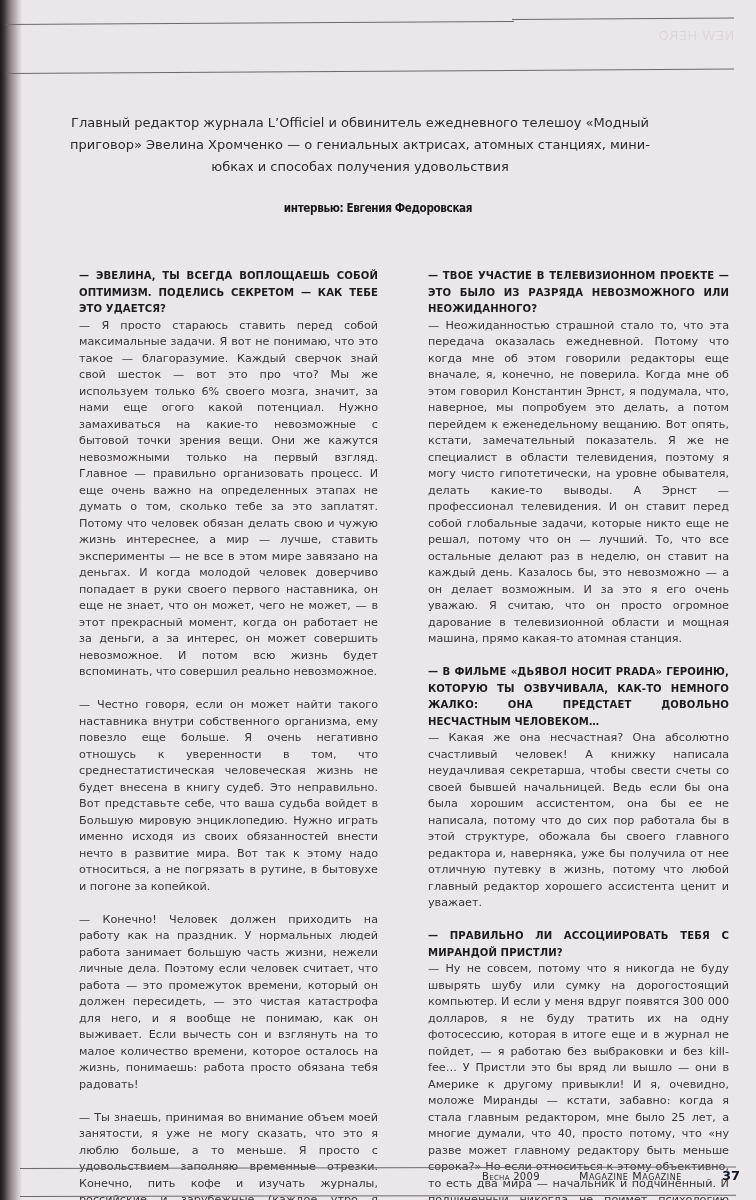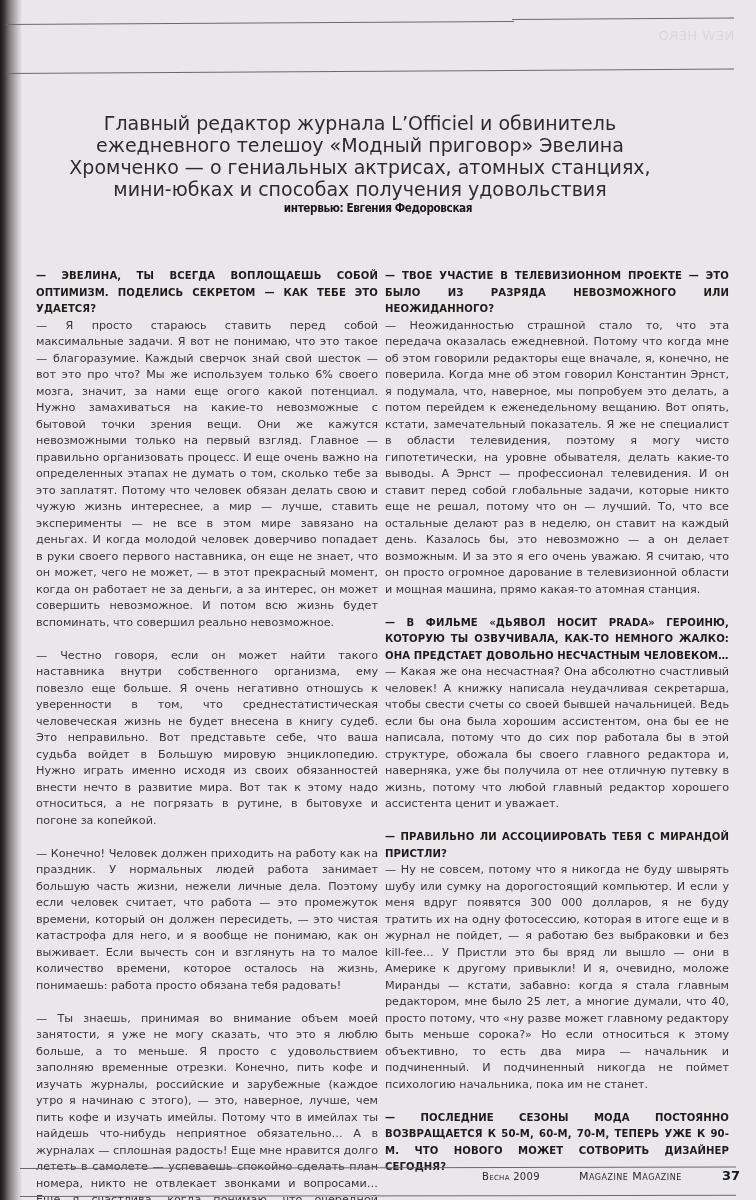--- a/index.html
+++ b/index.html
@@ -13,40 +13,40 @@
     position: absolute; left: 0; top: 0; bottom: 0; width: 22px;
     background: linear-gradient(to right, #1a1718 0px, #3c3537 4px, #8a8184 10px, #cdc6ca 18px, rgba(235,230,234,0) 22px);
   }
   .rule { position: absolute; height: 1px; background: #6e686b; }
   .ghost {
     position: absolute; left: 658px; top: 28px; font-size: 13px; color: #ddd7db;
     transform: scaleX(-1); letter-spacing: 0.5px;
   }
   .lead {
     position: absolute; left: 60px; width: 600px; top: 112px;
-    text-align: center; font-size: 19px; line-height: 22px; color: #2f2b2d;
+    text-align: center; font-size: 13px; line-height: 22px; color: #2f2b2d;
   }
   .byline {
     position: absolute; left: 0; width: 756px; top: 202px; text-align: center;
     font-size: 10.5px; font-weight: bold; letter-spacing: -0.4px; color: #1a1718;
     transform: scaleY(1.1);
   }
   .col { position: absolute; top: 268px; width: 342px; }
   .col.left { left: 36px; }
   .col.right { left: 385px; width: 344px; }
   .q {
     font-size: 10.1px; font-weight: bold; text-transform: uppercase;
     line-height: 16.5px; color: #1e1b1c; margin: 0; letter-spacing: 0.1px;
     text-align: justify;
   }
   .a {
     font-size: 11.2px; line-height: 16.5px; margin: 0; text-align: justify; color: #3a3537;
     hyphens: auto;
   }
-  .block { margin-bottom: 16.5px; }
+  .block { margin-bottom: 16.5px; margin-left: 43px; }
   .footer {
     position: absolute; top: 1171px; left: 0; width: 756px; height: 14px;
     font-size: 10px; color: #2f2b2d;
   }
   .footer .season { position: absolute; left: 482px; font-variant: small-caps; letter-spacing: 0.3px; }
   .footer .mag { position: absolute; left: 579px; font-variant: small-caps; letter-spacing: 0.5px; font-size: 11px; top: -1px; }
   .footer .page { position: absolute; left: 722px; font-weight: bold; font-size: 13px; top: -3px; color: #0f172a; }
 </style>
 </head>
 <body>

